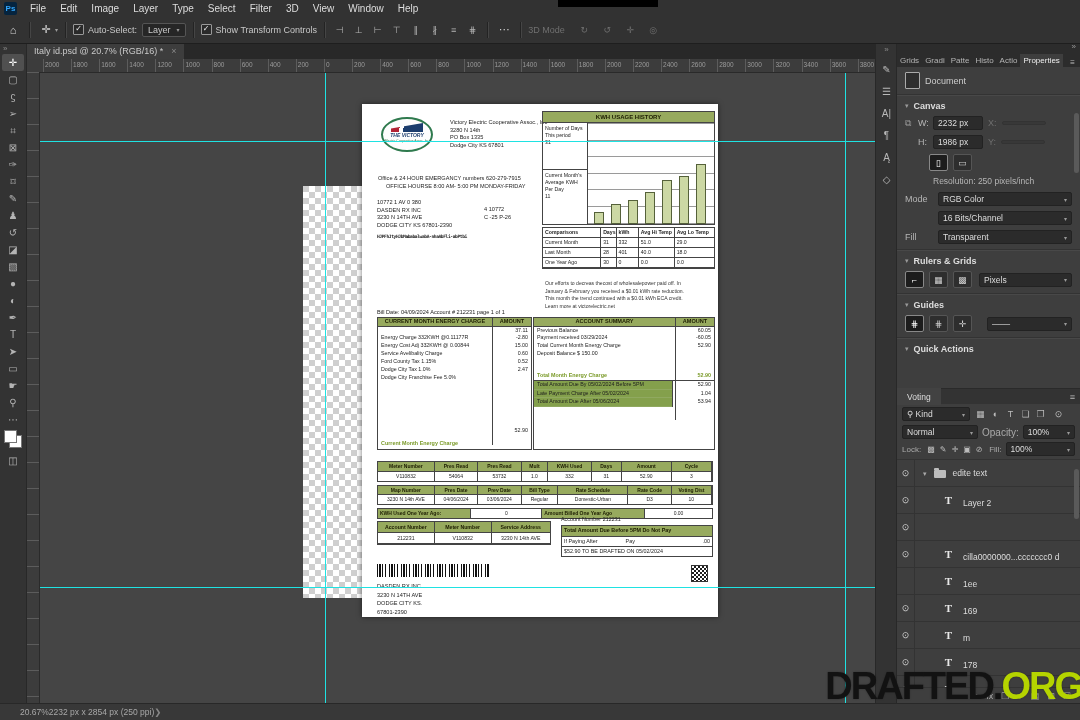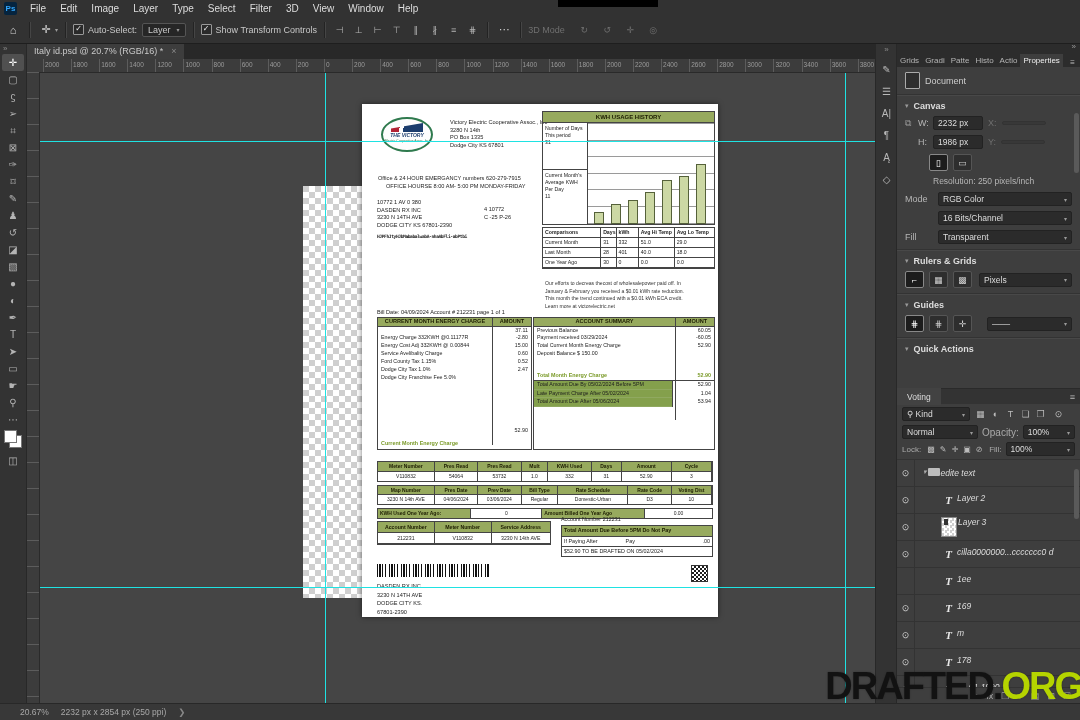--- a/index.html
+++ b/index.html
@@ -180,39 +180,39 @@
   .lfilter .kind{flex:0 0 58px;}
   .lficon{width:15px;text-align:center;color:#bbb;font-size:9px;}
   .lblend{display:flex;align-items:center;gap:4px;padding:1px 5px 3px;}
   .llock{display:flex;align-items:center;gap:4px;padding:0 5px 3px;font-size:8px;color:#aaa;}
   .llock .lficon{width:12px;font-size:8px;}
   .llist{border-top:1px solid #333;}
   .lrow{display:flex;align-items:center;height:26px;border-bottom:1px solid #333;}
   .leye{width:17px;align-self:stretch;border-right:1px solid #333;display:flex;align-items:center;
         justify-content:center;color:#ccc;font-size:9px;}
   .lrow.eye-off .leye span{visibility:hidden;}
-  .lmain{display:flex;align-items:flex-start;gap:1px;padding-left:26px;flex:1;color:#ddd;font-size:8.5px;overflow:hidden;white-space:nowrap;font-style:italic;}
+  .lmain{display:flex;align-items:flex-end;gap:7px;padding-left:26px;flex:1;color:#ddd;font-size:8.5px;overflow:hidden;white-space:nowrap;}
   .lrow.k-group .lmain{padding-left:8px;}
   .lgcaret{font-size:7px;color:#aaa;}
   .folder{width:12px;height:8px;background:#bdbdbd;position:relative;border-radius:1px;}
   .folder::before{content:"";position:absolute;left:0;top:-2px;width:5px;height:2px;background:#bdbdbd;border-radius:1px 1px 0 0;}
   .ticon{width:15px;height:15px;display:flex;align-items:center;justify-content:center;color:#e8e8e8;
          font-size:11px;font-weight:bold;font-family:"Liberation Serif",serif;}
   .thumb{width:14px;height:18px;border:1px solid #888;
          background:repeating-conic-gradient(#fff 0 90deg,#cfcfcf 0 180deg) 0 0/5px 5px;position:relative;}
   .thumb::after{content:"";position:absolute;left:2px;top:1px;width:4px;height:6px;background:#333;}
   .lrow.k-group,.lrow.k-thumb{}
   .layers-footer{position:absolute;left:0;right:0;bottom:0;height:16px;border-top:1px solid #333;
                  display:flex;justify-content:flex-end;gap:8px;align-items:center;padding:0 9px;
                  font-size:9px;color:#a8a8a8;background:#3e3e3e;}
   .lscroll{position:absolute;right:1px;top:80px;width:5px;height:50px;background:#5a5a5a;border-radius:3px;}
   
   .statusbar{position:absolute;left:0;right:0;bottom:0;height:16px;background:#383838;
              border-top:1px solid #282828;display:flex;align-items:center;font-size:8.5px;color:#a8a8a8;
-             gap:12px;padding-left:20px;z-index:6;}
+             padding-left:20px;z-index:6;}
   .statusbar .chev{color:#888;}
   
   .watermark{position:absolute;right:-2px;bottom:12px;z-index:10;font-weight:bold;font-size:38px;
              letter-spacing:-2px;color:#121212;white-space:nowrap;
              text-shadow:0 0 2px rgba(0,0,0,.3);}
   .watermark .org{color:#b5d400;}
 </style>
 </head>
 <body>
 
@@ -857,25 +857,20 @@
 
             <span class="ticon k-text-only">T</span>
 
             <span class="lname">Layer 2</span>
           </div>
         </div>
           <div class="lrow k-thumb">
           <div class="leye">
               <span>⊙</span>
             </div>
-          <div class="lmain">
-
-            <span class="thumb k-thumb-only"></span>
-            <span class="lname">Layer 3</span>
-          </div>
         </div>
           <div class="lrow k-text">
           <div class="leye">
               <span>⊙</span>
             </div>
           <div class="lmain">
 
             <span class="ticon k-text-only">T</span>
 
             <span class="lname">cilla0000000...ccccccc0 d</span>

